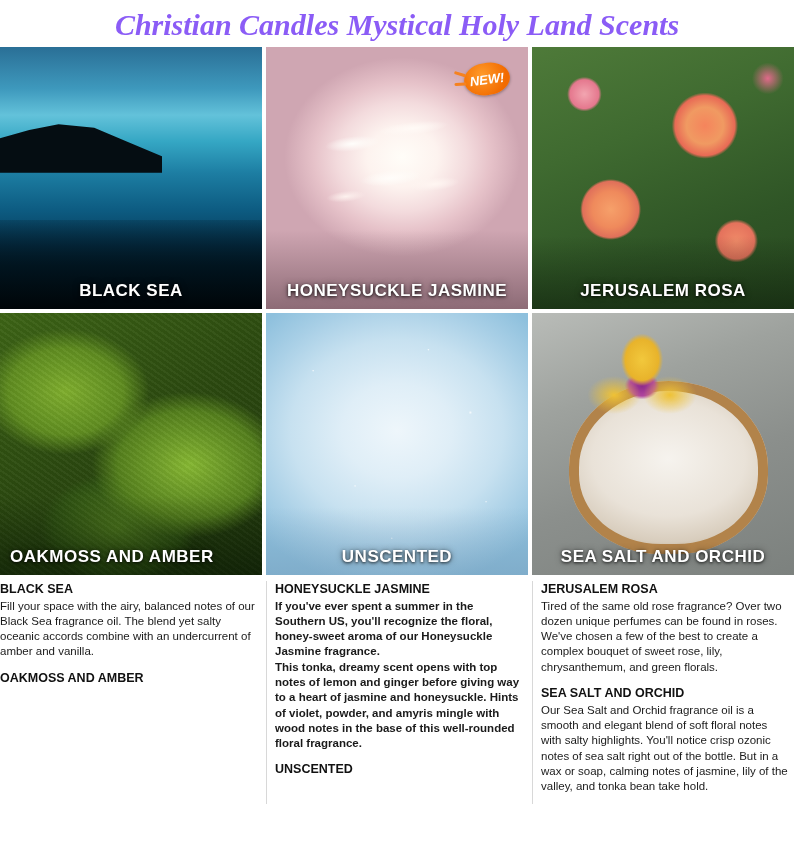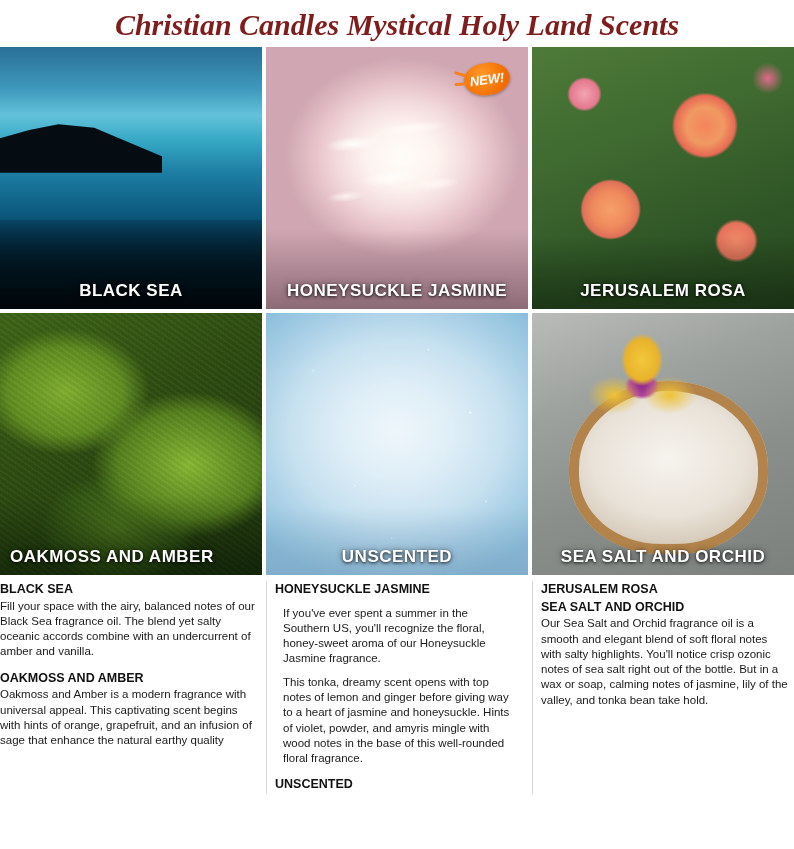--- a/index.html
+++ b/index.html
@@ -14,21 +14,21 @@
     position: relative;
     overflow: hidden;
     background: #fff;
   }
   .title {
     text-align: center;
     font-family: "Liberation Serif", serif;
     font-weight: bold;
     font-style: italic;
     font-size: 30px;
-    color: #7f1d1d;
+    color: #8b5cf6;
     letter-spacing: 0px;
     padding: 8px 0 6px 0;
     line-height: 1.1;
   }
   .grid {
     display: grid;
     grid-template-columns: 262px 262px 262px;
     grid-template-rows: 262px 262px;
     gap: 4px;
     padding: 0 3px;
@@ -231,21 +231,21 @@
     padding-right: 6px;
   }
   .col.with-rule { border-left: 1px solid #d8d8d8; padding-left: 8px; }
   .sec-head {
     font-weight: bold;
     font-size: 12.5px;
     margin: 0 0 1px 0;
     color: #111;
   }
   .sec-body { margin: 0 0 10px 0; }
-  .sec-body p { margin: 8px; }
+  .sec-body p { margin: 0; font-weight: bold; }
 </style>
 </head>
 <body>
 
 <div class="page">
 
   <div class="title">Christian Candles Mystical Holy Land Scents</div>
 
   <div class="grid">
 
@@ -281,33 +281,33 @@
     </div>
 
   </div>
 
   <div class="text-cols">
 
     <div class="col">
       <div class="sec-head">BLACK SEA</div>
       <div class="sec-body">Fill your space with the airy, balanced notes of our Black Sea fragrance oil. The blend yet salty oceanic accords combine with an undercurrent of amber and vanilla.</div>
       <div class="sec-head">OAKMOSS AND AMBER</div>
-      <div class="sec-body">Oakmoss and Amber is a modern fragrance with universal appeal. This captivating scent begins with hints of orange, grapefruit, and an infusion of sage that enhance the natural earthy quality</div>
     </div>
 
     <div class="col with-rule">
       <div class="sec-head">HONEYSUCKLE JASMINE</div>
       <div class="sec-body">
           <p>If you've ever spent a summer in the Southern US, you'll recognize the floral, honey-sweet aroma of our Honeysuckle Jasmine fragrance.</p>
           <p>This tonka, dreamy scent opens with top notes of lemon and ginger before giving way to a heart of jasmine and honeysuckle. Hints of violet, powder, and amyris mingle with wood notes in the base of this well-rounded floral fragrance.</p>
         </div>
       <div class="sec-head">UNSCENTED</div>
     </div>
 
     <div class="col with-rule">
       <div class="sec-head">JERUSALEM ROSA</div>
+      <div class="sec-body">Tired of the same old rose fragrance? Over two dozen unique perfumes can be found in roses. We've chosen a few of the best to create a complex bouquet of sweet rose, lily, chrysanthemum, and green florals.</div>
       <div class="sec-head">SEA SALT AND ORCHID</div>
       <div class="sec-body">Our Sea Salt and Orchid fragrance oil is a smooth and elegant blend of soft floral notes with salty highlights. You'll notice crisp ozonic notes of sea salt right out of the bottle. But in a wax or soap, calming notes of jasmine, lily of the valley, and tonka bean take hold.</div>
     </div>
 
   </div>
 
 </div>
 
 </body></html>

